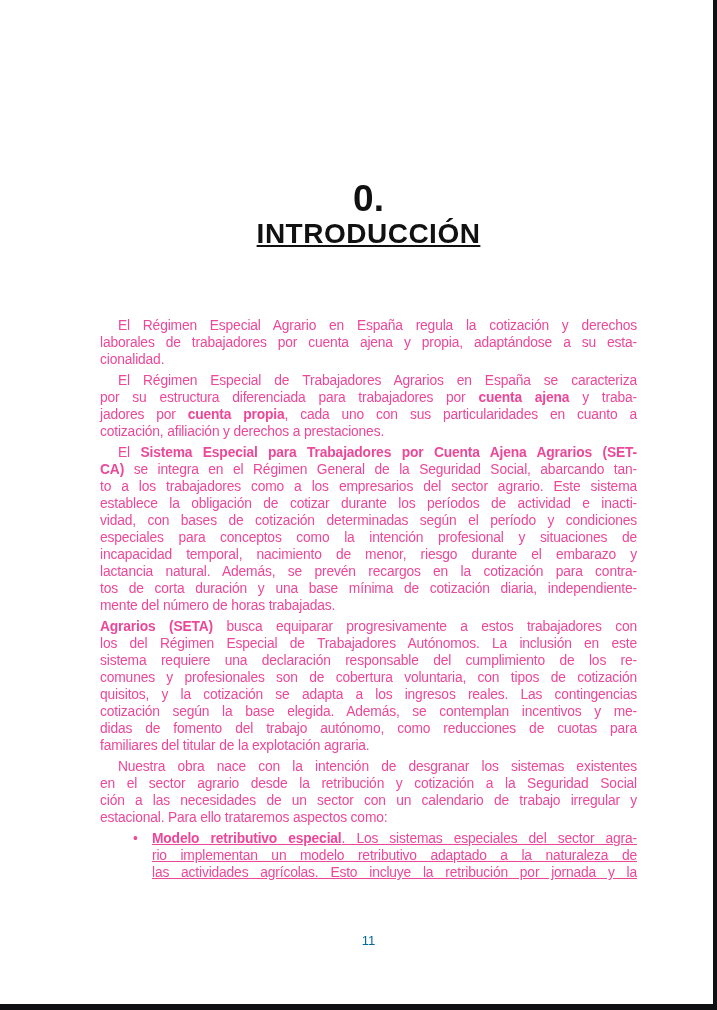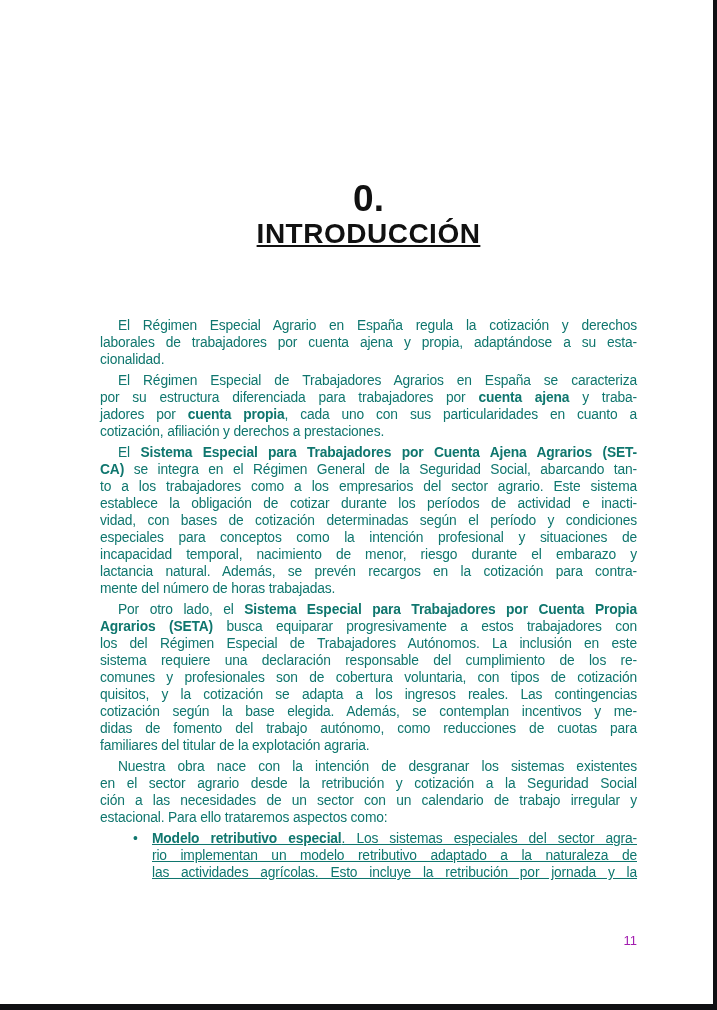--- a/index.html
+++ b/index.html
@@ -17,41 +17,41 @@
     left: 100px; top: 180px; width: 537px;
     text-align: center;
     color: #111111;
   }
   .chapter-number { font-size: 37px; font-weight: bold; line-height: 38px; }
   .chapter-title  { font-size: 28px; font-weight: bold; line-height: 31px; letter-spacing: 0.5px; text-decoration: underline; }
 
   .body-text {
     position: absolute;
     left: 100px; top: 317px; width: 537px;
-    color: #0f766e;
+    color: #ec4899;
     font-size: 13.8px;
     line-height: 17px;
     letter-spacing: -0.15px;
   }
   .para { margin-bottom: 4px; }
   .tline { text-align: justify; text-align-last: justify; }
   .tline.no-just { text-align-last: left; }
   .tline.ind { text-indent: 18px; }
   .b { font-weight: bold; }
 
   .para.bullet { display: flex; }
   .bullet-marker { flex: none; width: 19px; margin-left: 33px; }
   .bullet-body { flex: 1; min-width: 0; text-decoration: underline; }
 
   .page-number {
     position: absolute;
     left: 100px; top: 933px; width: 537px;
-    text-align: right;
+    text-align: center;
     font-size: 13px;
-    color: #a21caf;
+    color: #0369a1;
   }
 
   .edge-right  { position: absolute; top: 0; right: 0; width: 4px; height: 100%; background: #101013; }
   .edge-bottom { position: absolute; left: 0; bottom: 0; width: 100%; height: 6px; background: #101013; }
 </style>
 </head>
 <body>
 
 <div class="page">
 
@@ -74,24 +74,24 @@
       </div>
       <div class="para">
         <div class="tline ind"><span>El </span><span class="b">Sistema Especial para Trabajadores por Cuenta Ajena Agrarios (SET-</span></div>
         <div class="tline"><span class="b">CA)</span><span> se integra en el Régimen General de la Seguridad Social, abarcando tan-</span></div>
         <div class="tline"><span>to a los trabajadores como a los empresarios del sector agrario. Este sistema</span></div>
         <div class="tline"><span>establece la obligación de cotizar durante los períodos de actividad e inacti-</span></div>
         <div class="tline"><span>vidad, con bases de cotización determinadas según el período y condiciones</span></div>
         <div class="tline"><span>especiales para conceptos como la intención profesional y situaciones de</span></div>
         <div class="tline"><span>incapacidad temporal, nacimiento de menor, riesgo durante el embarazo y</span></div>
         <div class="tline"><span>lactancia natural. Además, se prevén recargos en la cotización para contra-</span></div>
+        <div class="tline"><span>tos de corta duración y una base mínima de cotización diaria, independiente-</span></div>
         <div class="tline no-just"><span>mente del número de horas trabajadas.</span></div>
       </div>
       <div class="para">
-        <div class="tline ind"><span>Por otro lado, el </span><span class="b">Sistema Especial para Trabajadores por Cuenta Propia</span></div>
         <div class="tline"><span class="b">Agrarios (SETA)</span><span> busca equiparar progresivamente a estos trabajadores con</span></div>
         <div class="tline"><span>los del Régimen Especial de Trabajadores Autónomos. La inclusión en este</span></div>
         <div class="tline"><span>sistema requiere una declaración responsable del cumplimiento de los re-</span></div>
         <div class="tline"><span>comunes y profesionales son de cobertura voluntaria, con tipos de cotización</span></div>
         <div class="tline"><span>quisitos, y la cotización se adapta a los ingresos reales. Las contingencias</span></div>
         <div class="tline"><span>cotización según la base elegida. Además, se contemplan incentivos y me-</span></div>
         <div class="tline"><span>didas de fomento del trabajo autónomo, como reducciones de cuotas para</span></div>
         <div class="tline no-just"><span>familiares del titular de la explotación agraria.</span></div>
       </div>
       <div class="para">

